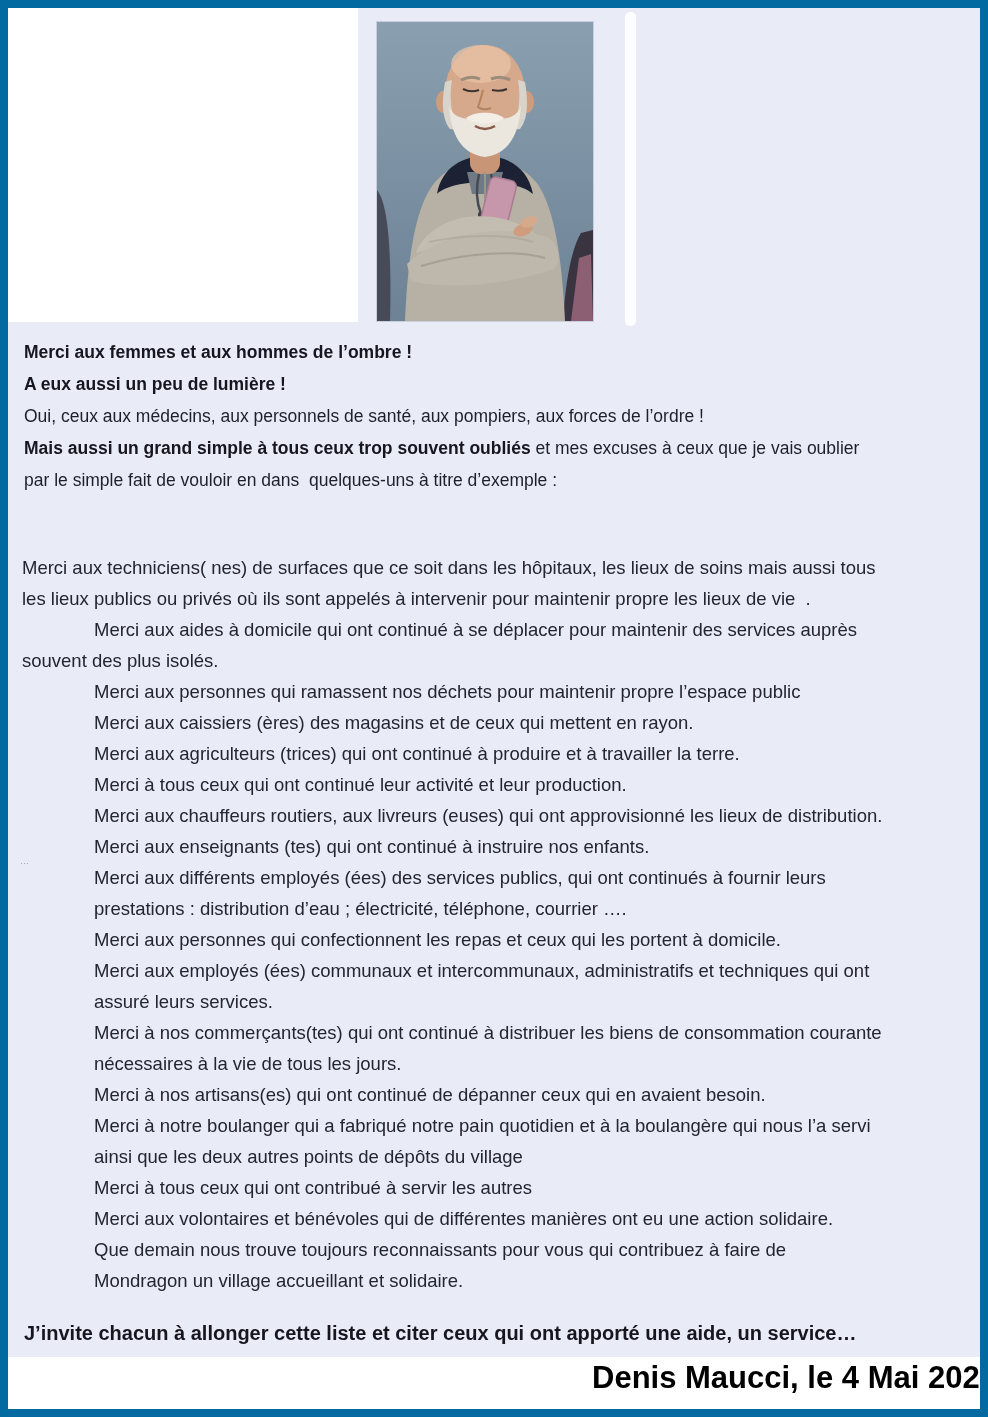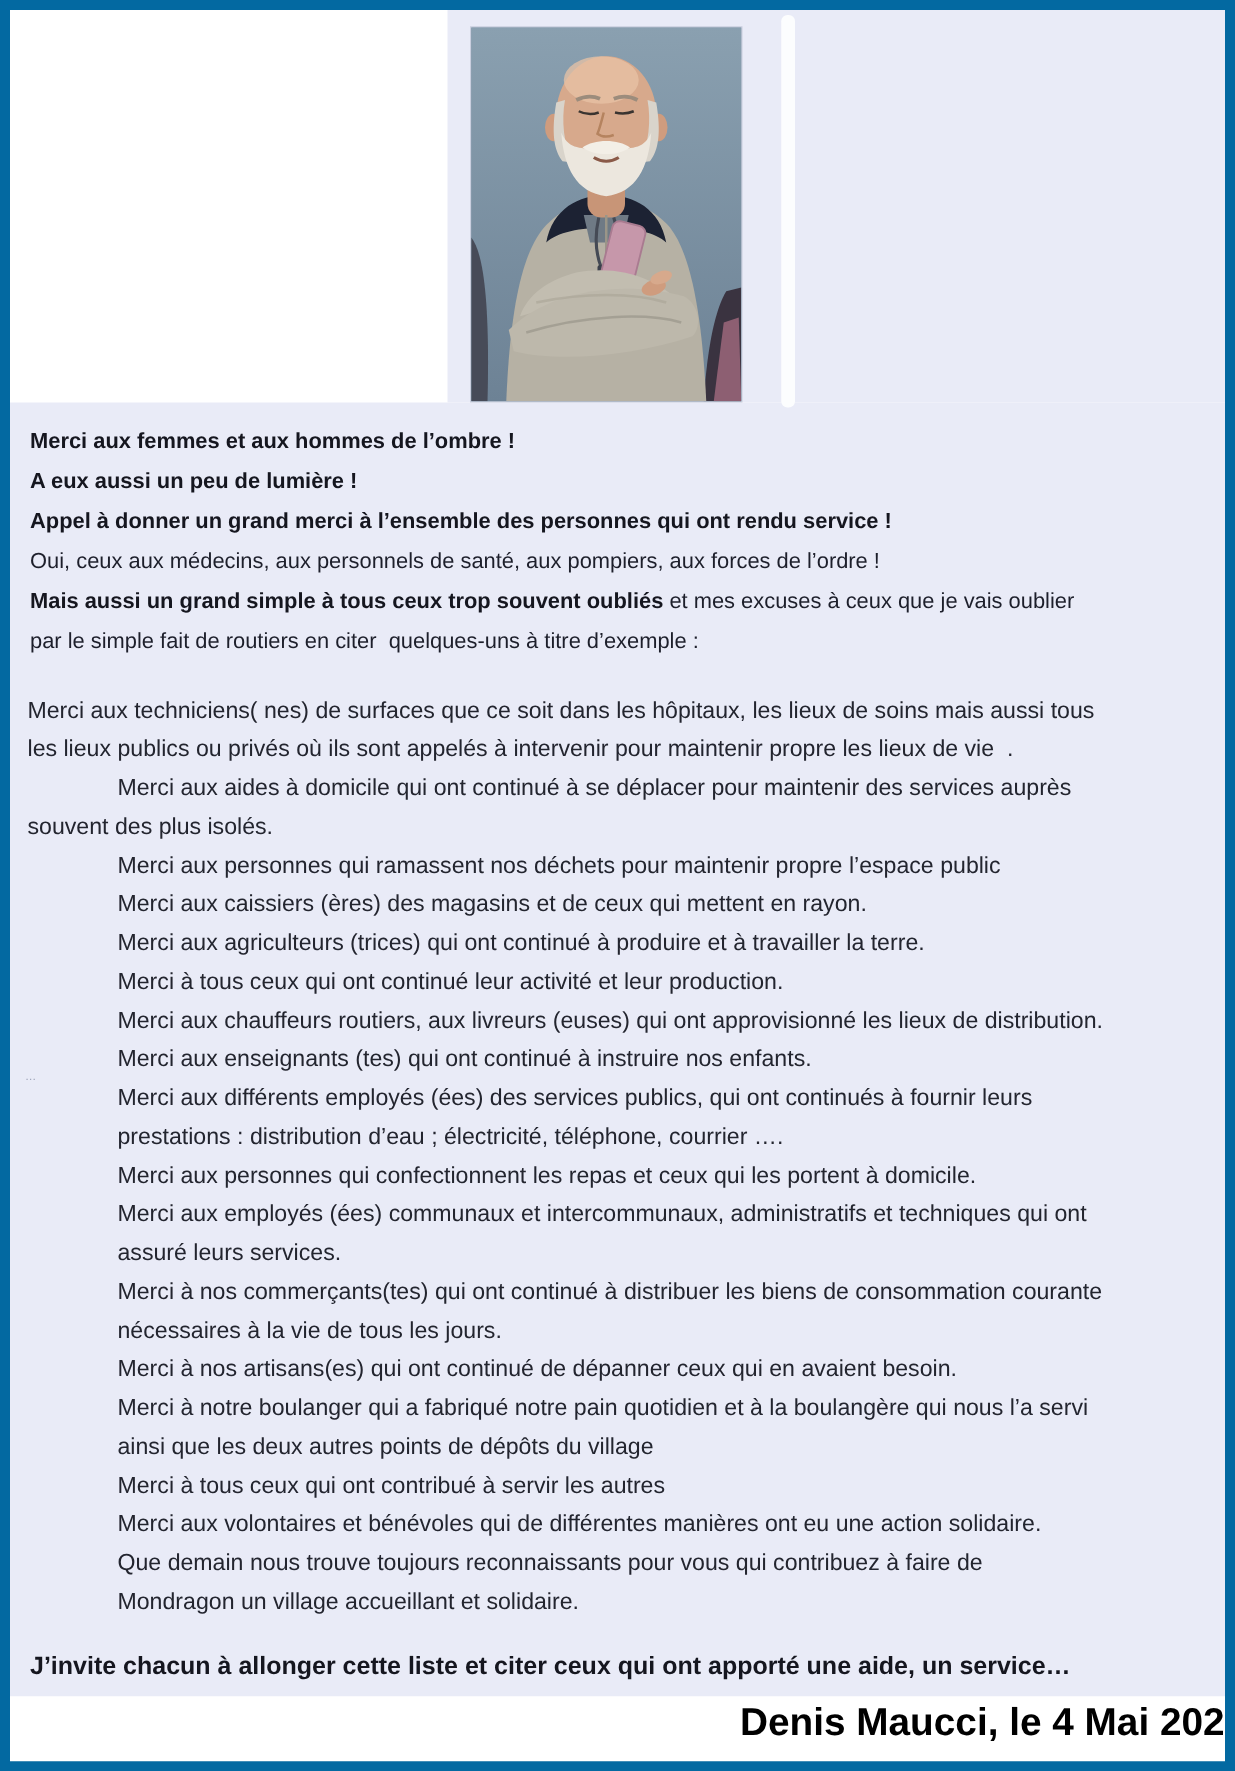--- a/index.html
+++ b/index.html
@@ -127,24 +127,23 @@
       <path d="M52,220 C90,212 130,212 156,220" stroke="#a8a396" stroke-width="2" fill="none" opacity="0.6"></path>
 
       <ellipse cx="146" cy="208" rx="10" ry="6" fill="#cf9c7e" transform="rotate(-18 146 208)"></ellipse>
       <ellipse cx="152" cy="200" rx="9" ry="5" fill="#d7a98c" transform="rotate(-20 152 200)"></ellipse>
     </svg>
   </div>
 
   <div class="intro-block">
       <div class="line"><span class="b">Merci aux femmes et aux hommes de l’ombre !</span></div>
       <div class="line"><span class="b">A eux aussi un peu de lumière !</span></div>
-      <div class="line"><span class="b">Appel à donner un grand merci à l’ensemble des personnes qui ont rendu service !</span></div>
       <div class="line"><span>Oui, ceux aux médecins, aux personnels de santé, aux pompiers, aux forces de l’ordre !</span></div>
       <div class="line"><span class="b">Mais aussi un grand simple à tous ceux trop souvent oubliés</span><span> et mes excuses à ceux que je vais oublier</span></div>
-      <div class="line"><span>par le simple fait de routiers en citer  quelques-uns à titre d’exemple :</span></div>
+      <div class="line"><span>par le simple fait de vouloir en dans  quelques-uns à titre d’exemple :</span></div>
     </div>
 
   <div class="body-block">
       <div class="bline">Merci aux techniciens( nes) de surfaces que ce soit dans les hôpitaux, les lieux de soins mais aussi tous</div>
       <div class="bline">les lieux publics ou privés où ils sont appelés à intervenir pour maintenir propre les lieux de vie  .</div>
       <div class="bline ind">Merci aux aides à domicile qui ont continué à se déplacer pour maintenir des services auprès</div>
       <div class="bline">souvent des plus isolés.</div>
       <div class="bline ind">Merci aux personnes qui ramassent nos déchets pour maintenir propre l’espace public</div>
       <div class="bline ind">Merci aux caissiers (ères) des magasins et de ceux qui mettent en rayon.</div>
       <div class="bline ind">Merci aux agriculteurs (trices) qui ont continué à produire et à travailler la terre.</div>

